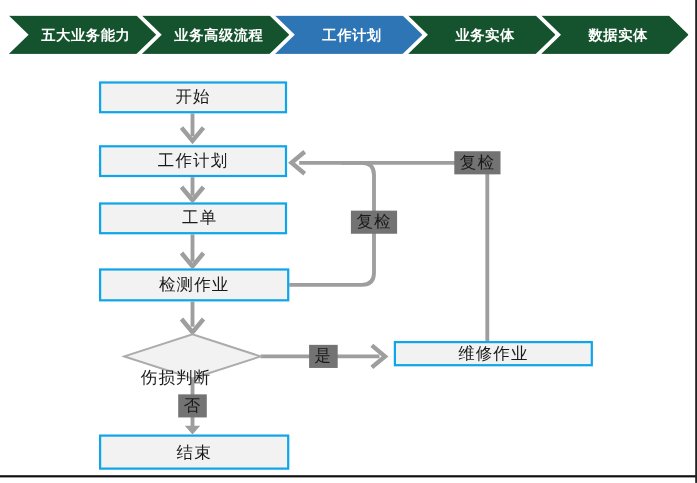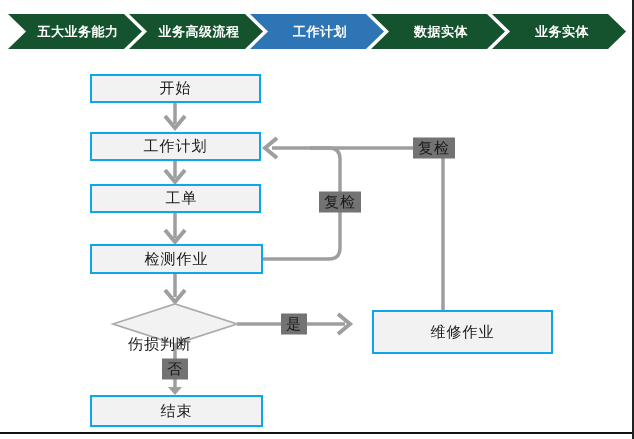--- a/index.html
+++ b/index.html
@@ -20,21 +20,21 @@
   
   .node{
     position:absolute;background:#F2F2F2;border:2px solid #0ea5e9;box-sizing:border-box;
     display:flex;align-items:center;justify-content:center;
     font-size:15px;color:#1A1A1A;z-index:3;letter-spacing:1px;
   }
   .n-start  {left:90px; top:74px;  width:171px;height:29px;}
   .n-plan   {left:90px; top:132px; width:171px;height:29px;}
   .n-order  {left:90px; top:184px; width:171px;height:29px;padding-left:12px;}
   .n-inspect{left:90px; top:244px; width:173px;height:30px;}
-  .n-repair {left:372px;top:310px; width:181px;height:44px;}
+  .n-repair {left:358px;top:310px; width:181px;height:23px;}
   .n-end    {left:90px; top:395px; width:173px;height:32px;}
   
   .diamond-label{
     position:absolute;left:160px;top:324px;transform:translate(-50%,-50%);
     font-size:15px;color:#1A1A1A;z-index:4;white-space:nowrap;letter-spacing:1px;margin-top:20px;
   }
   
   svg.wires{position:absolute;left:0;top:0;z-index:2;}
   
   .edge-label{
@@ -49,22 +49,22 @@
   .frame-bottom{position:absolute;left:0;top:432px;width:634px;height:2px;background:#111111;z-index:6;}
   .frame-right {position:absolute;left:632px;top:0;width:1.5px;height:439px;background:#222222;z-index:6;}
 </style>
 </head>
 <body>
 
 <div class="chevbar">
   <div class="chev">五大业务能力</div>
   <div class="chev">业务高级流程</div>
   <div class="chev active">工作计划</div>
+  <div class="chev">业务实体</div>
   <div class="chev">数据实体</div>
-  <div class="chev">业务实体</div>
 </div>
 
 <svg class="wires" width="634" height="439" viewBox="0 0 634 439">
   <g stroke="#9E9E9E" stroke-width="3.5" fill="none">
 
     <path d="M175,103 L175,124"></path>
     <polyline points="165,116 175,128 185,116" stroke-width="4"></polyline>
 
     <path d="M175,161 L175,178"></path>
     <polyline points="165,170 175,182 185,170" stroke-width="4"></polyline>

